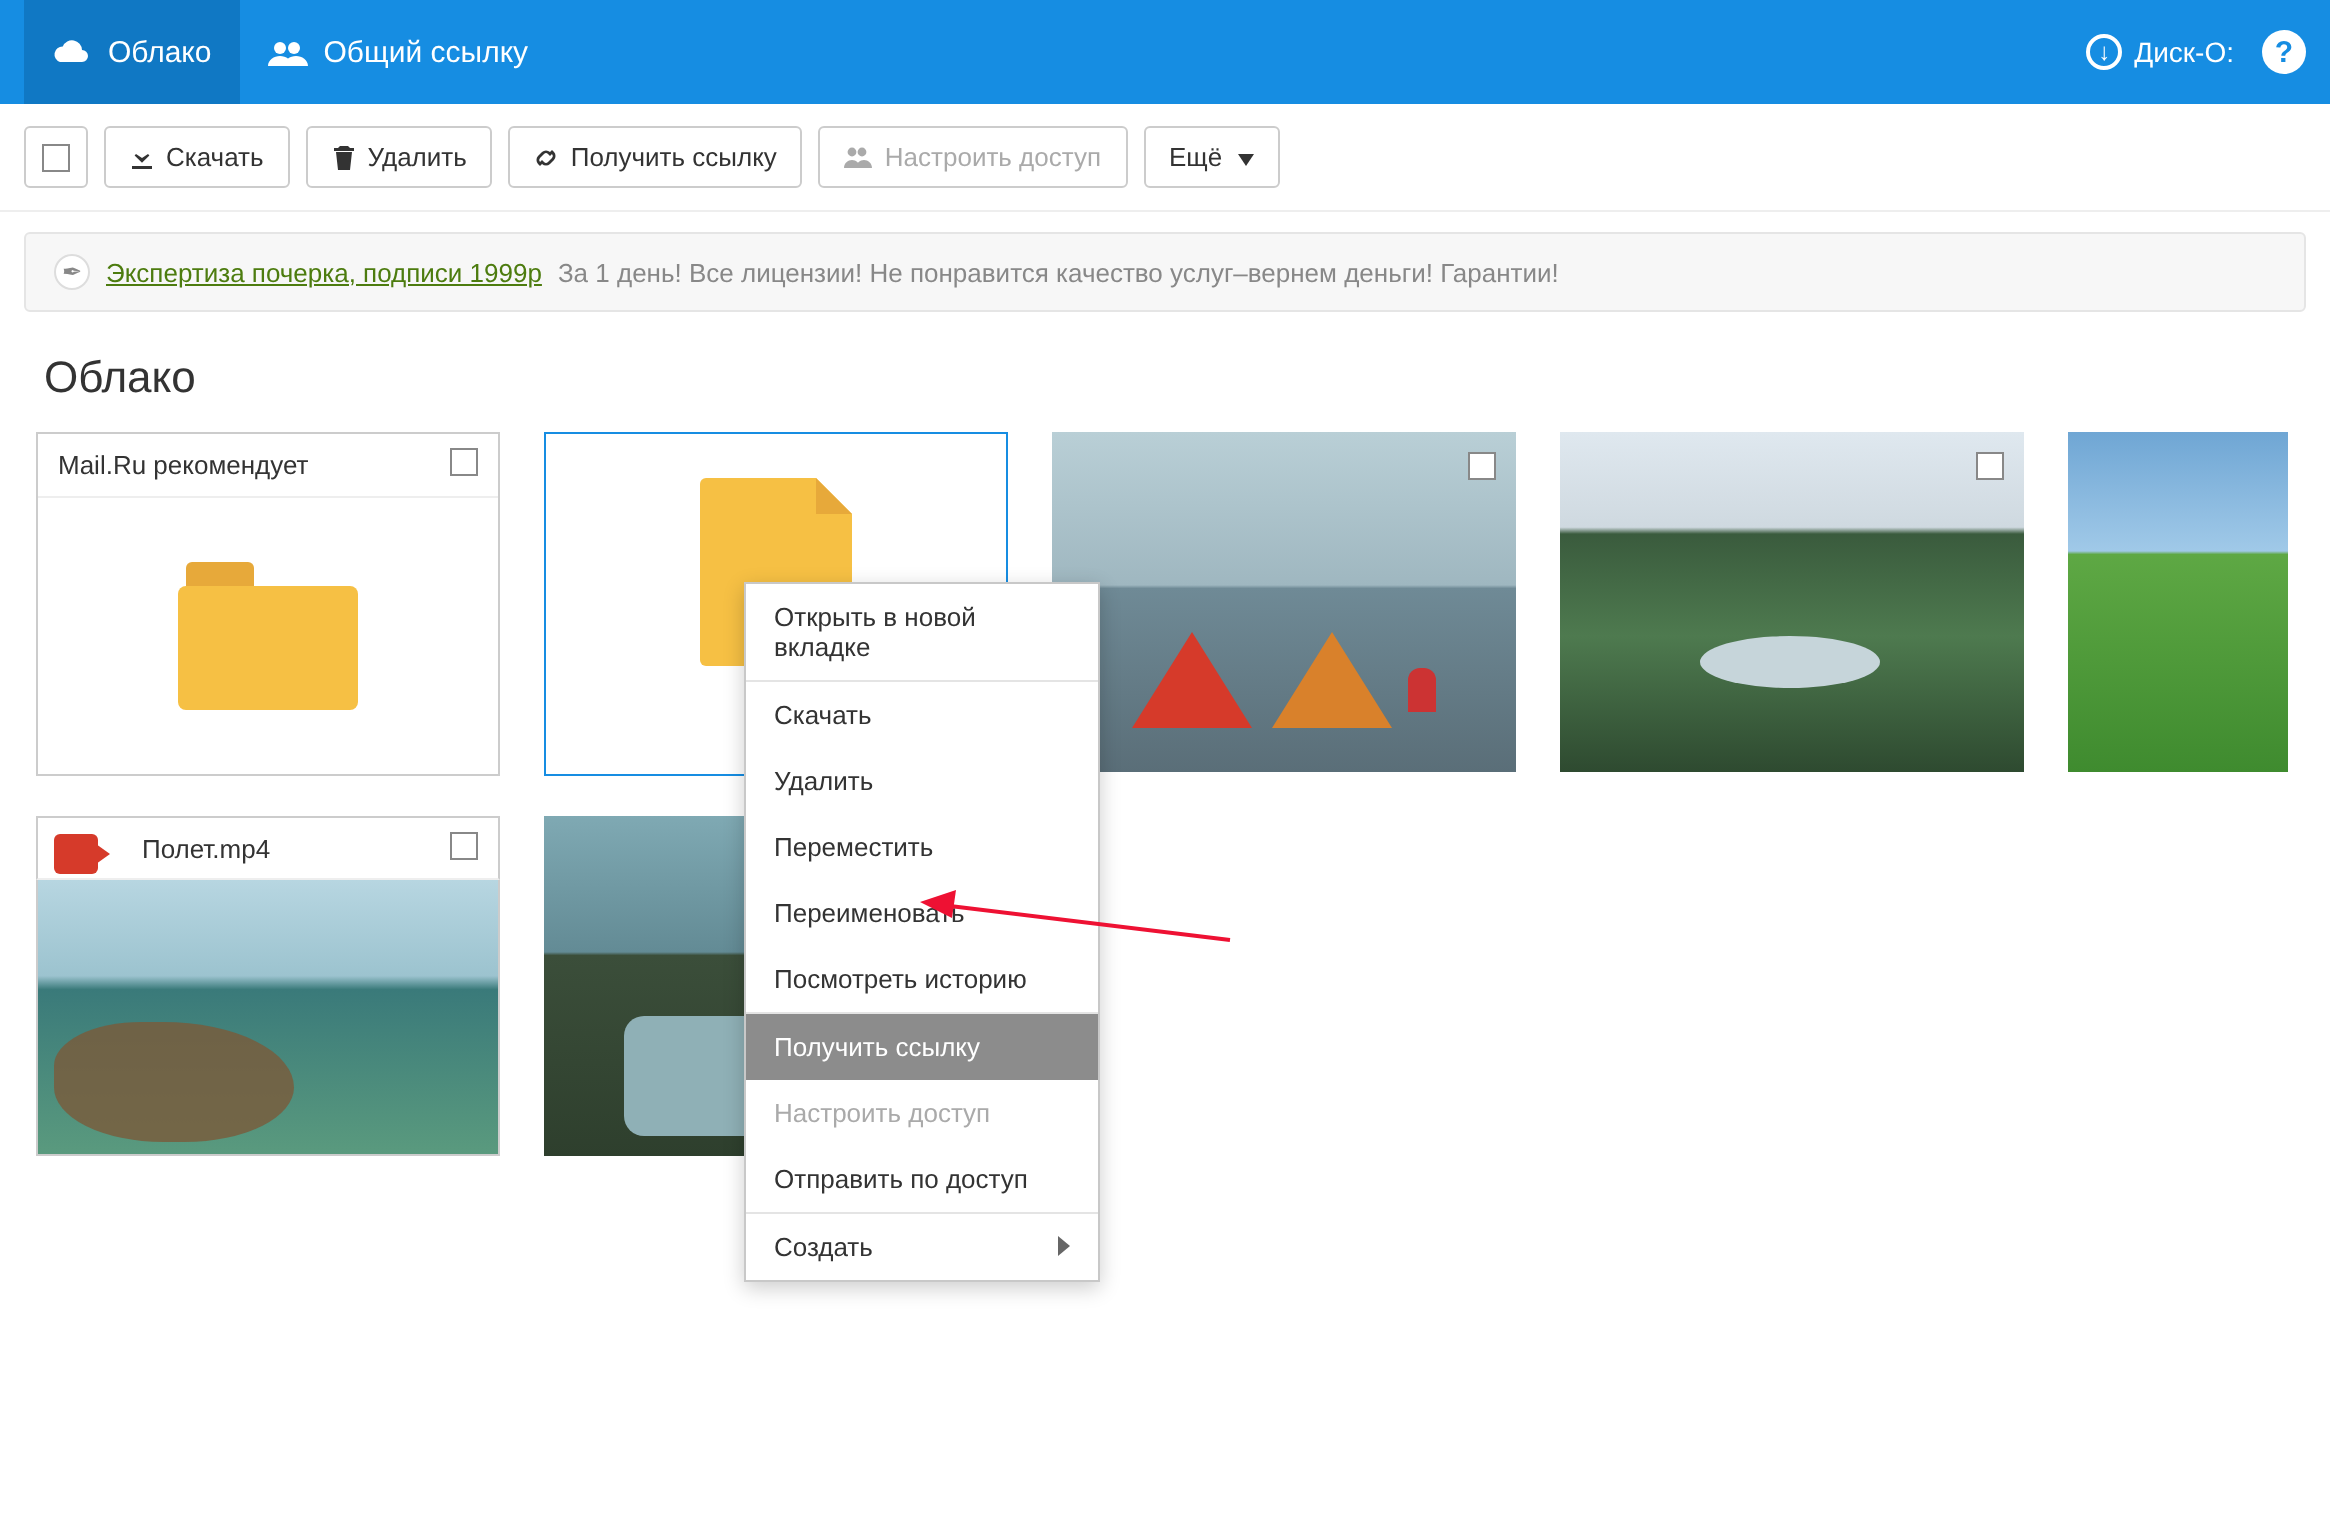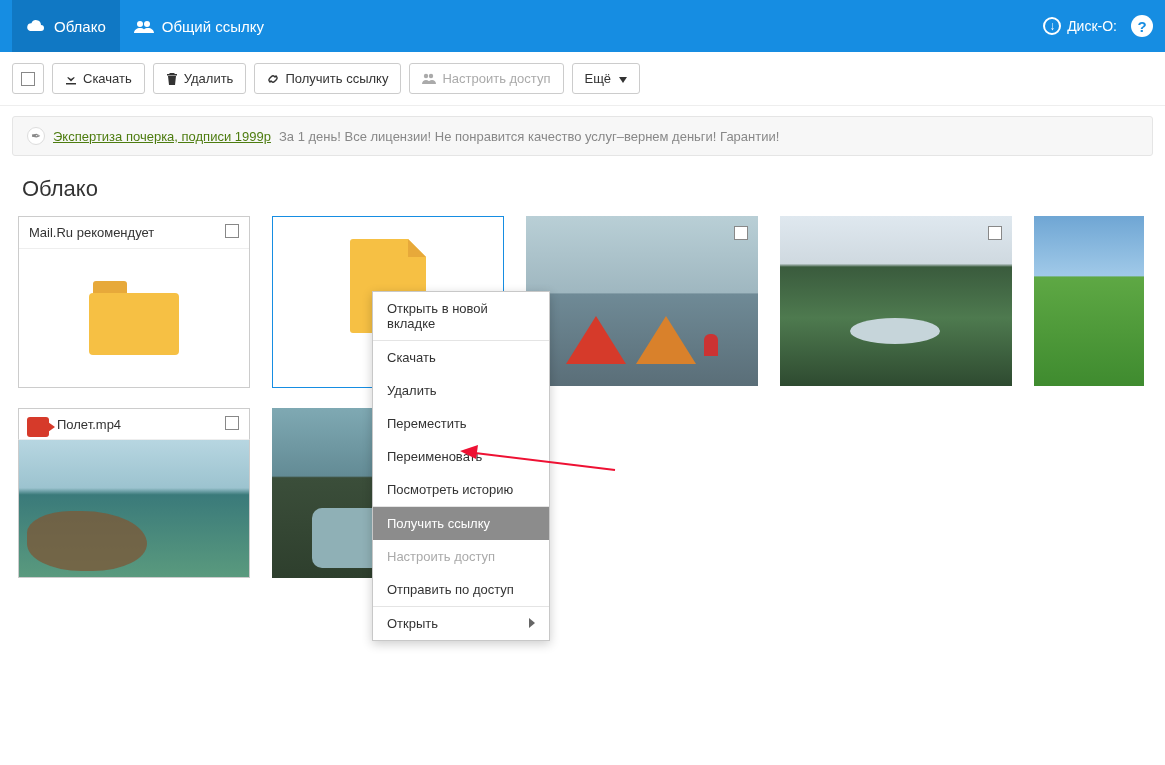--- a/index.html
+++ b/index.html
@@ -59,21 +59,21 @@
 
   .aerial { background: linear-gradient(180deg,#b7d6e1 0%, #9cc3cf 35%, #3a7a7a 40%, #5a9a7e 100%); position:relative; }
   .aerial .land { position:absolute; left:8px; bottom:6px; width:120px; height:60px; background:#7a5a3a; border-radius:40% 60% 50% 50%; opacity:.8; }
 
   .lake2 { background: linear-gradient(180deg,#7fa9b3 0%, #638b95 40%, #3b4e3a 41%, #2e3f2d 100%); position:relative; }
   .lake2 .w { position:absolute; left:40px; bottom:10px; width:120px; height:60px; background:#8fb0b6; border-radius:10px; }
 
   .vid-badge { position:absolute; left:8px; top:8px; width:22px; height:20px; background:#d63a2a; border-radius:3px; }
   .vid-badge::after { content:""; position:absolute; right:-6px; top:5px; width:0;height:0;border-top:5px solid transparent; border-bottom:5px solid transparent; border-left:7px solid #d63a2a; }
 
-  .video-tile .head { border: 1px solid #ccc; border-bottom: 1px solid #eee; position: relative; padding-left: 38px; }
+  .video-tile .head { border: 1px solid #ccc; border-bottom: 1px solid #eee; position: relative; padding-left: 52px; }
   .video-tile { border: none; }
   .video-tile .body { border: 1px solid #ccc; border-top: none; }
 
   
   .ctxmenu { position: absolute; left: 372px; top: 243px; width: 178px; background: #fff; border: 1px solid #c8c8c8; box-shadow: 0 3px 10px rgba(0,0,0,.2); z-index: 50; font-size: 13px; margin-top: 48px; }
   .ctxmenu .mi { padding: 9px 14px; color: #333; cursor: pointer; }
   .ctxmenu .mi.disabled { color: #aaa; cursor: default; }
   .ctxmenu .mi.active { background: #8c8c8c; color: #fff; }
   .ctxmenu .mi.sub { display:flex; justify-content:space-between; align-items:center; }
   .ctxmenu .sep { border-top: 1px solid #e4e4e4; margin: 0; }
@@ -240,21 +240,21 @@
   <div class="mi">Удалить</div>
   <div class="mi">Переместить</div>
   <div class="mi">Переименовать</div>
   <div class="mi">Посмотреть историю</div>
   <div class="sep"></div>
   <div class="mi active">Получить ссылку</div>
   <div class="mi disabled">Настроить доступ</div>
   <div class="mi">Отправить по доступ</div>
   <div class="sep"></div>
   <div class="mi sub">
-    <span>Открыть</span>
+    <span>Создать</span>
     <span><svg width="6" height="10" viewBox="0 0 6 10">
           <path fill="#666" d="M0 0l6 5-6 5z"></path>
         </svg></span>
   </div>
 </div>
 
 <svg class="arrow" viewBox="0 0 160 30">
   <line x1="155" y1="25" x2="15" y2="8" stroke="#e13" stroke-width="2"></line>
   <polygon points="0,6 18,0 16,14" fill="#e13"></polygon>
 </svg>

